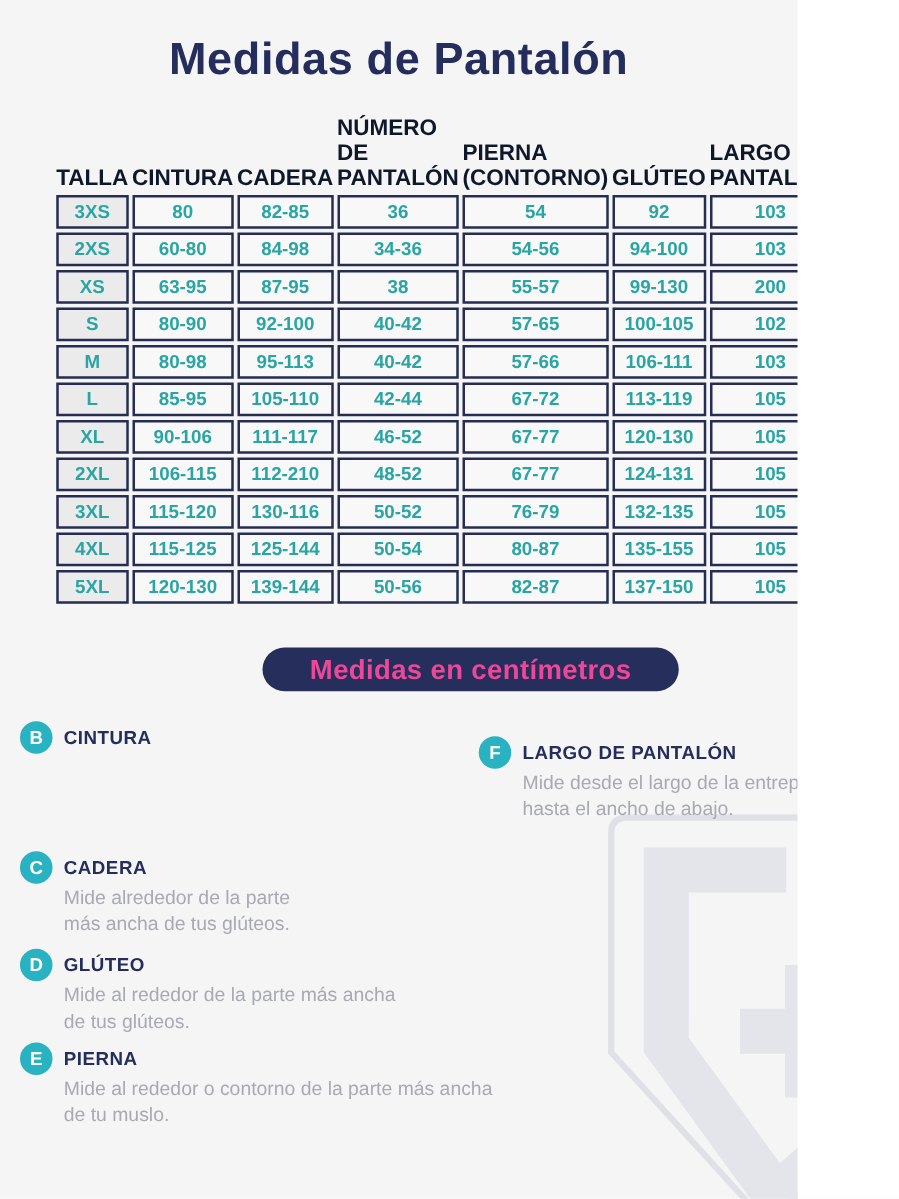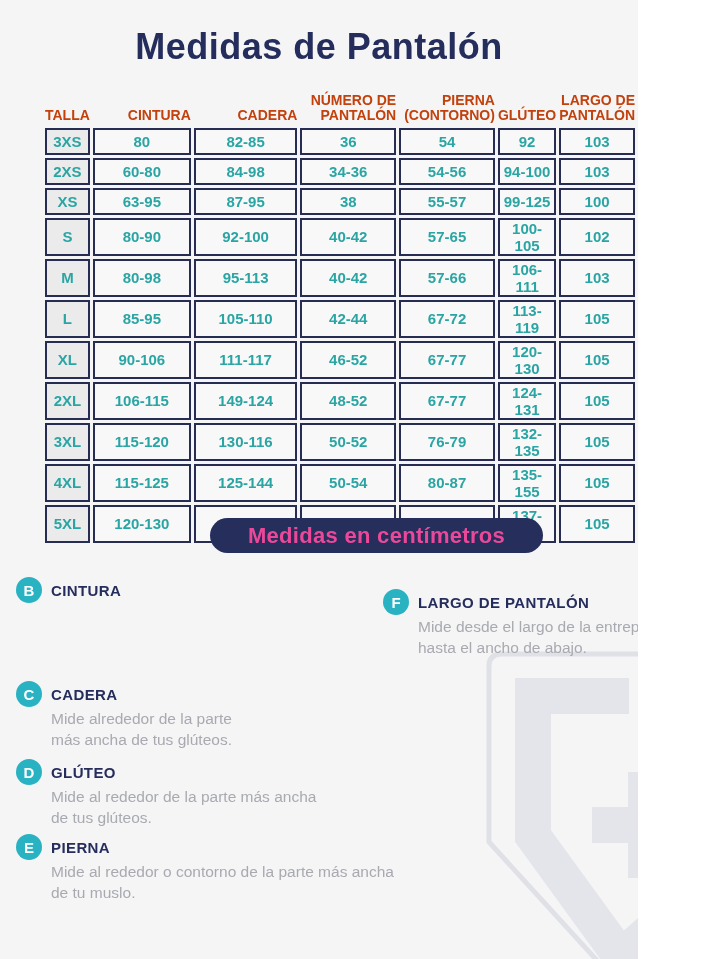--- a/index.html
+++ b/index.html
@@ -28,26 +28,26 @@
     color: #252d5c;
   }
   .size-table {
     position: absolute;
     left: 42px;
     top: 90px;
     border-collapse: separate;
     border-spacing: 3px;
   }
   .size-table th {
-    color: #c2410c;
-    font-size: 14px;
+    color: #0f172a;
+    font-size: 18px;
     line-height: 1.1;
     font-weight: bold;
     vertical-align: bottom;
-    text-align: right;
+    text-align: left;
     padding: 0 0 1px 0;
     white-space: pre-line;
     height: 30px;
   }
   .size-table td {
     border: 2px solid #262c52;
     background: #f8f8f9;
     color: #2aa5a3;
     text-align: center;
     vertical-align: middle;
@@ -166,22 +166,22 @@
         <td>54-56</td>
         <td>94-100</td>
         <td>103</td>
       </tr>
       <tr>
         <td class="talla">XS</td>
         <td>63-95</td>
         <td>87-95</td>
         <td>38</td>
         <td>55-57</td>
-        <td>99-125</td>
-        <td>100</td>
+        <td>99-130</td>
+        <td>200</td>
       </tr>
       <tr>
         <td class="talla">S</td>
         <td>80-90</td>
         <td>92-100</td>
         <td>40-42</td>
         <td>57-65</td>
         <td>100-105</td>
         <td>102</td>
       </tr>
@@ -208,21 +208,21 @@
         <td>90-106</td>
         <td>111-117</td>
         <td>46-52</td>
         <td>67-77</td>
         <td>120-130</td>
         <td>105</td>
       </tr>
       <tr>
         <td class="talla">2XL</td>
         <td>106-115</td>
-        <td>149-124</td>
+        <td>112-210</td>
         <td>48-52</td>
         <td>67-77</td>
         <td>124-131</td>
         <td>105</td>
       </tr>
       <tr>
         <td class="talla">3XL</td>
         <td>115-120</td>
         <td>130-116</td>
         <td>50-52</td>

